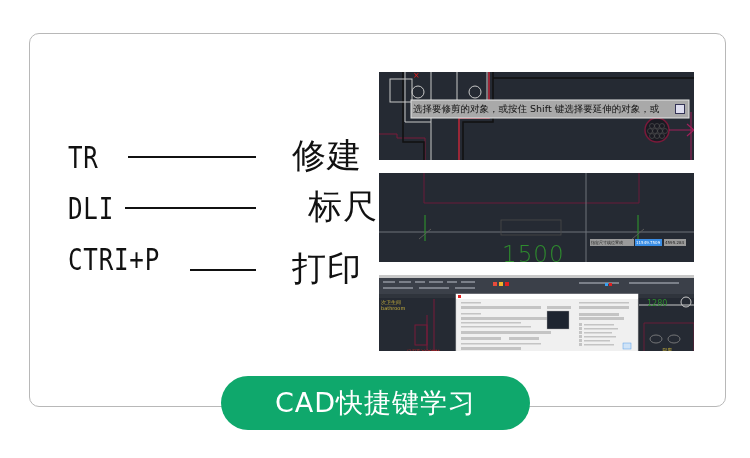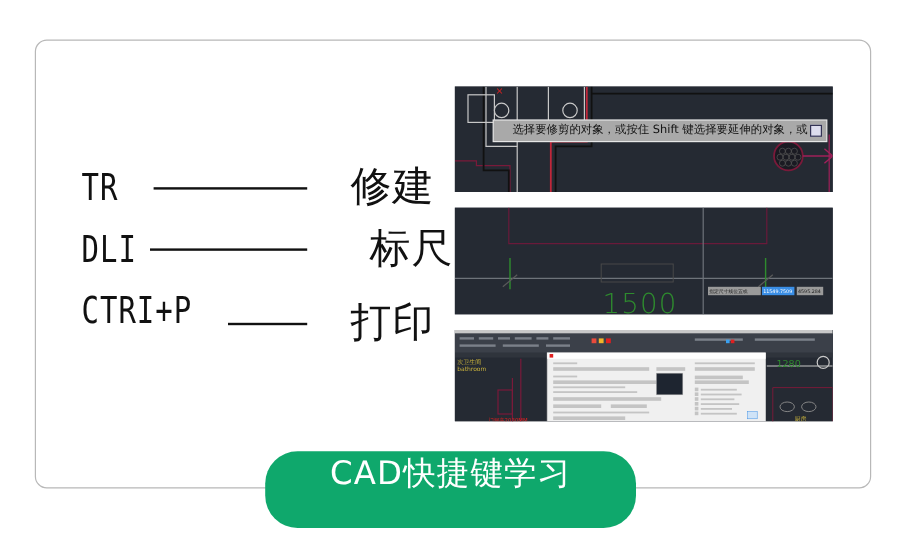--- a/index.html
+++ b/index.html
@@ -20,23 +20,23 @@
   .dash { position: absolute; height: 2px; background: #111; }
   .cn {
     position: absolute; left: 292px; font-family: "DejaVu Sans", sans-serif;
     font-size: 34px; color: #111; letter-spacing: 1px; white-space: nowrap;
   }
 
   .shot { position: absolute; left: 379px; width: 315px; overflow: hidden; background: #252a33; }
   .shot svg { display: block; }
 
   .pill {
-    position: absolute; left: 221px; top: 376px; width: 309px; height: 64px;
+    position: absolute; left: 221px; top: 376px; width: 309px; height: 54px;
     border-radius: 27px; background: #0fa86c;
-    display: flex; justify-content: center;
+    display: flex; align-items: center; justify-content: center;
   }
   .pill span {
     color: #fff; font-family: "DejaVu Sans", sans-serif; font-size: 27px; letter-spacing: 1px;
   }
 </style>
 </head>
 <body>
 
 <div class="card"></div>
 
@@ -84,21 +84,21 @@
         <circle cx="281" cy="59" r="2.5"></circle>
         <circle cx="286" cy="59" r="2.5"></circle>
       <circle cx="273" cy="64" r="2.5"></circle>
         <circle cx="278" cy="64" r="2.5"></circle>
         <circle cx="283" cy="64" r="2.5"></circle>
     </g>
     <path d="M290 58 L315 58 M308 52 L315 58 L308 64" stroke="#a0205a" stroke-width="1.2" fill="none"></path>
     <path d="M312 40 L312 88" stroke="#a0205a" stroke-width="1"></path>
     <rect x="32" y="28" width="278" height="18" fill="#a9a9a9" stroke="#e6e6e6" stroke-width="1"></rect>
   </svg>
-  <div style="position:absolute; left:48px; top:30px; width:256px; font-size:9.5px; color:#111; white-space:nowrap; overflow:hidden; line-height:14px;">选择要修剪的对象，或按住 Shift 键选择要延伸的对象，或</div>
+  <div style="position:absolute; left:34px; top:30px; width:256px; font-size:9.5px; color:#111; white-space:nowrap; overflow:hidden; line-height:14px;">选择要修剪的对象，或按住 Shift 键选择要延伸的对象，或</div>
   <div style="position:absolute; left:296px; top:32px; width:10px; height:10px; background:#dde; border:1px solid #335;"></div>
 </div>
 
 <div class="shot" style="top:173px; height:89px;">
   <svg width="315" height="89" viewBox="0 0 315 89">
     <rect x="0" y="0" width="315" height="89" fill="#252a33"></rect>
     <path d="M45 0 L45 30 L260 30 L260 0" stroke="#6a1a3a" stroke-width="1" fill="none"></path>
     <path d="M0 59 L315 59" stroke="#6e737a" stroke-width="1"></path>
     <path d="M207 0 L207 89" stroke="#6e737a" stroke-width="1"></path>
     <path d="M46 42 L46 68" stroke="#2e8b2e" stroke-width="1.2"></path>

